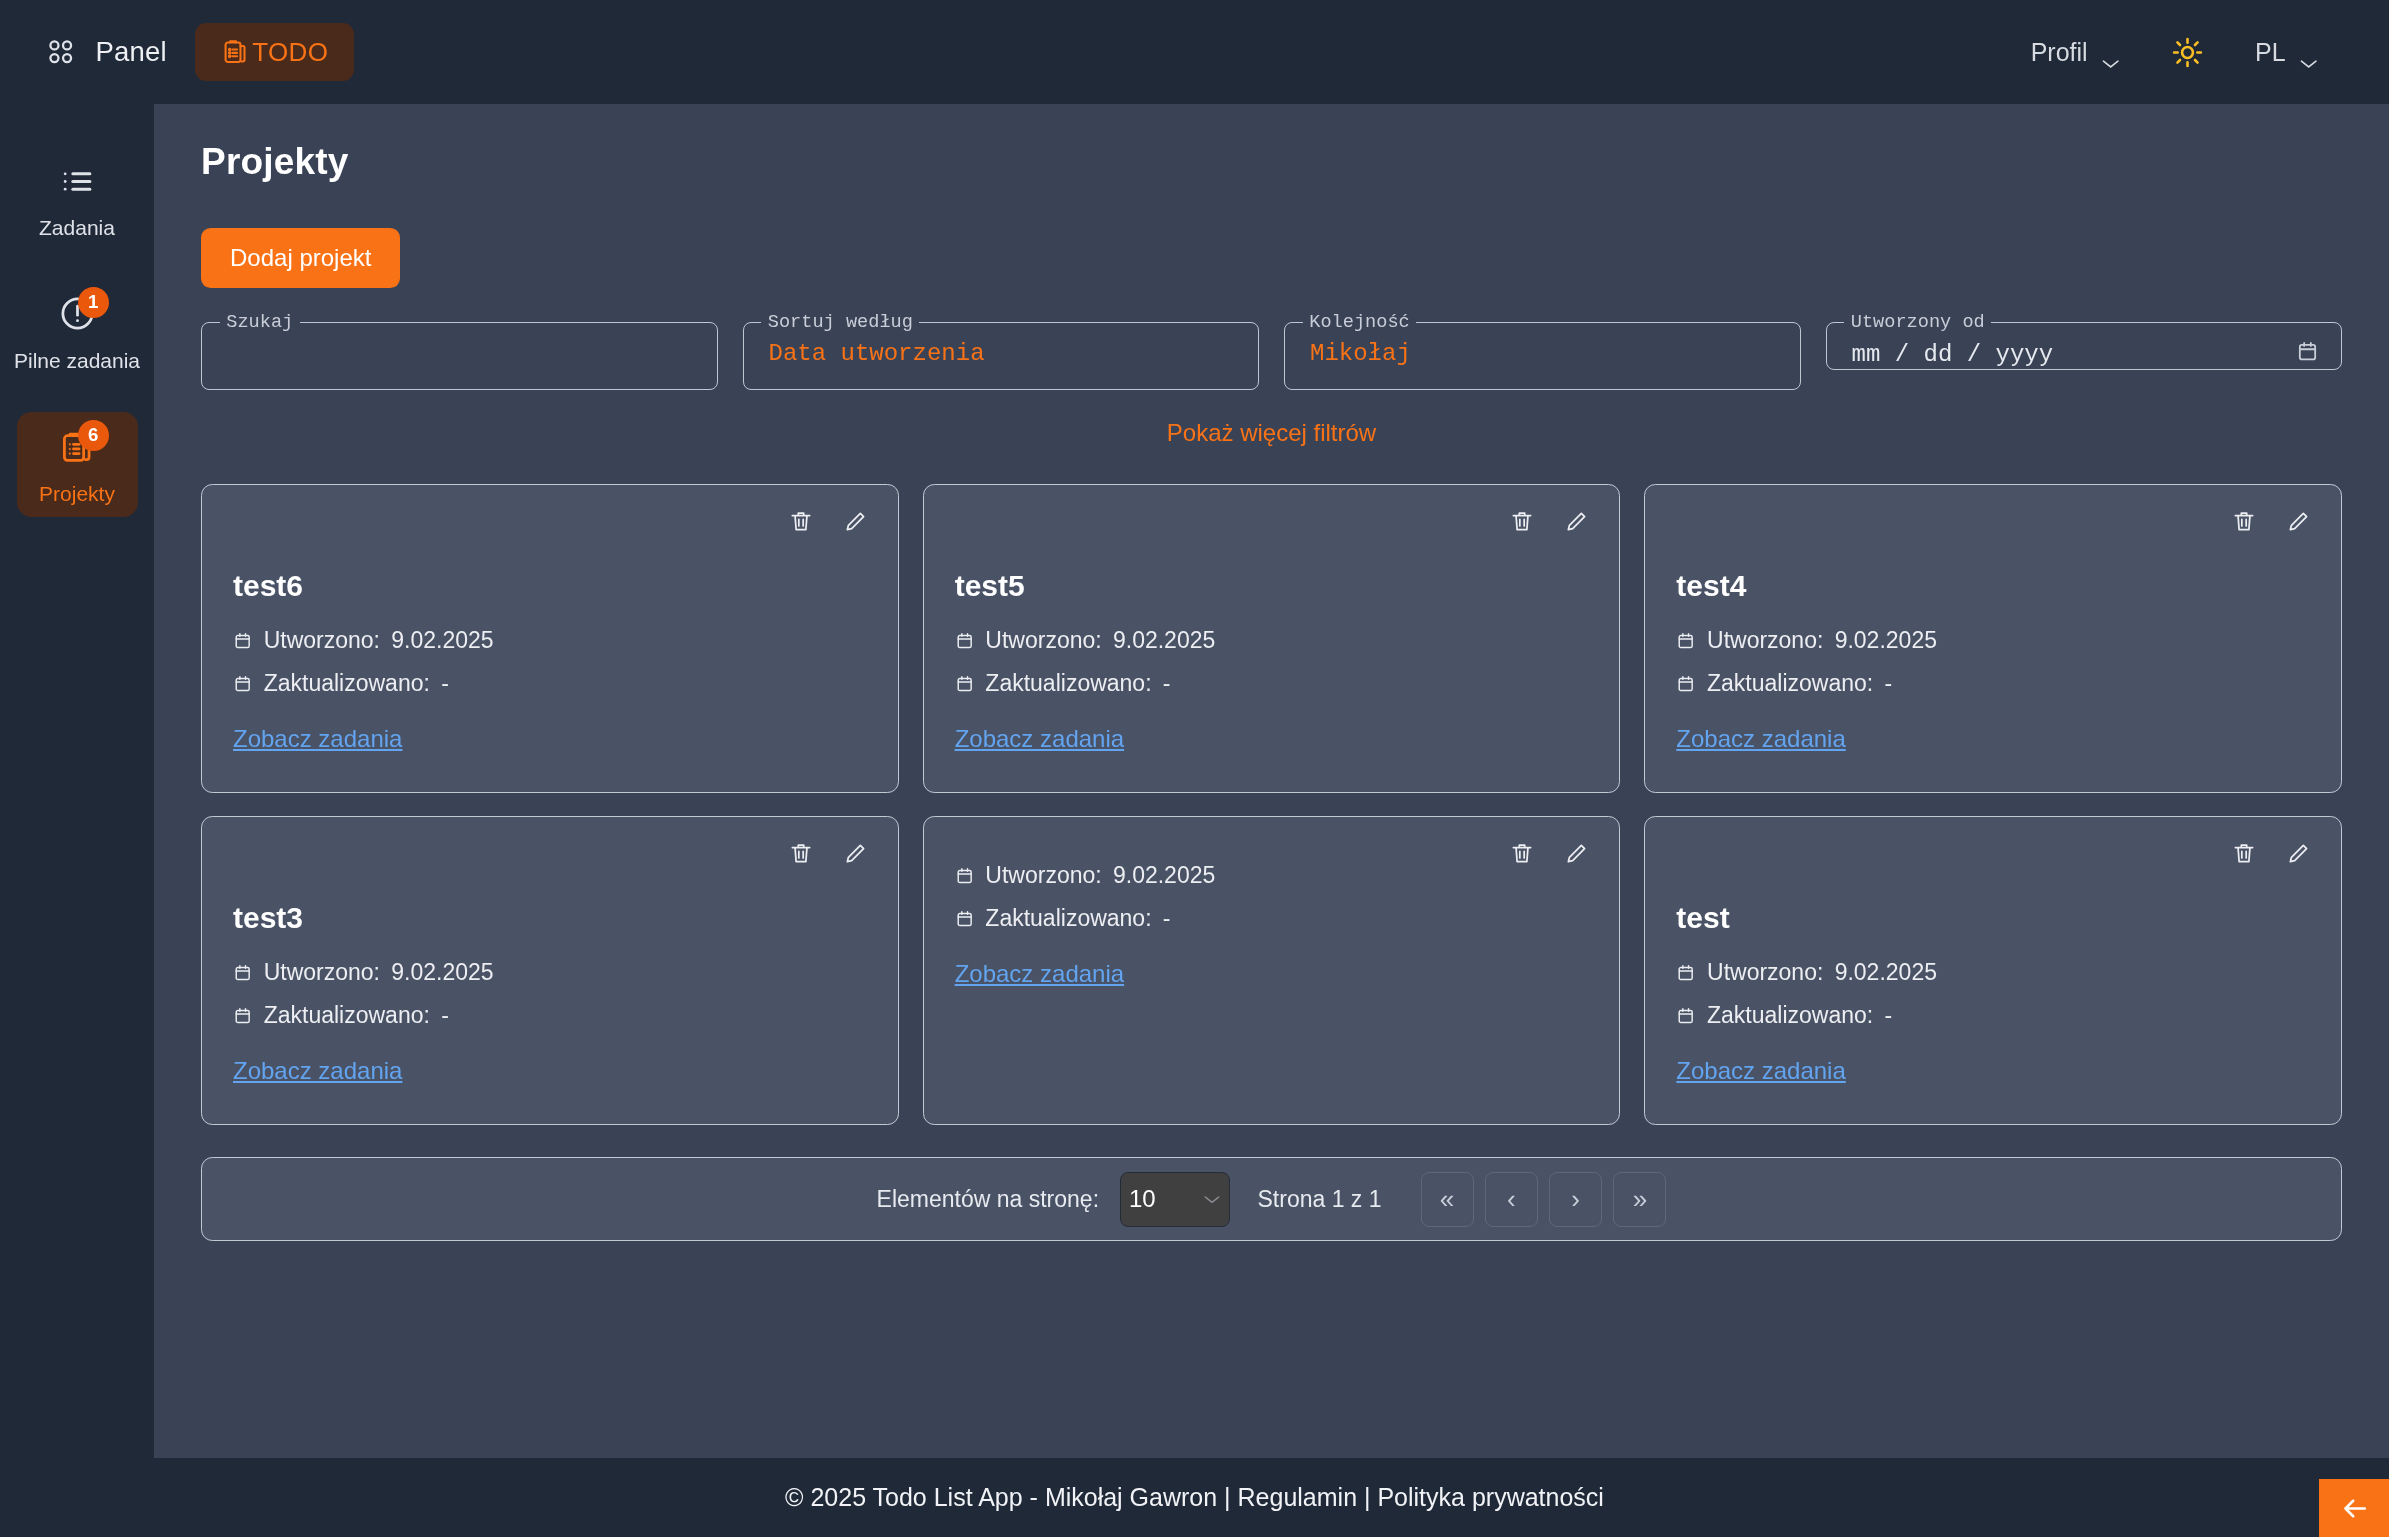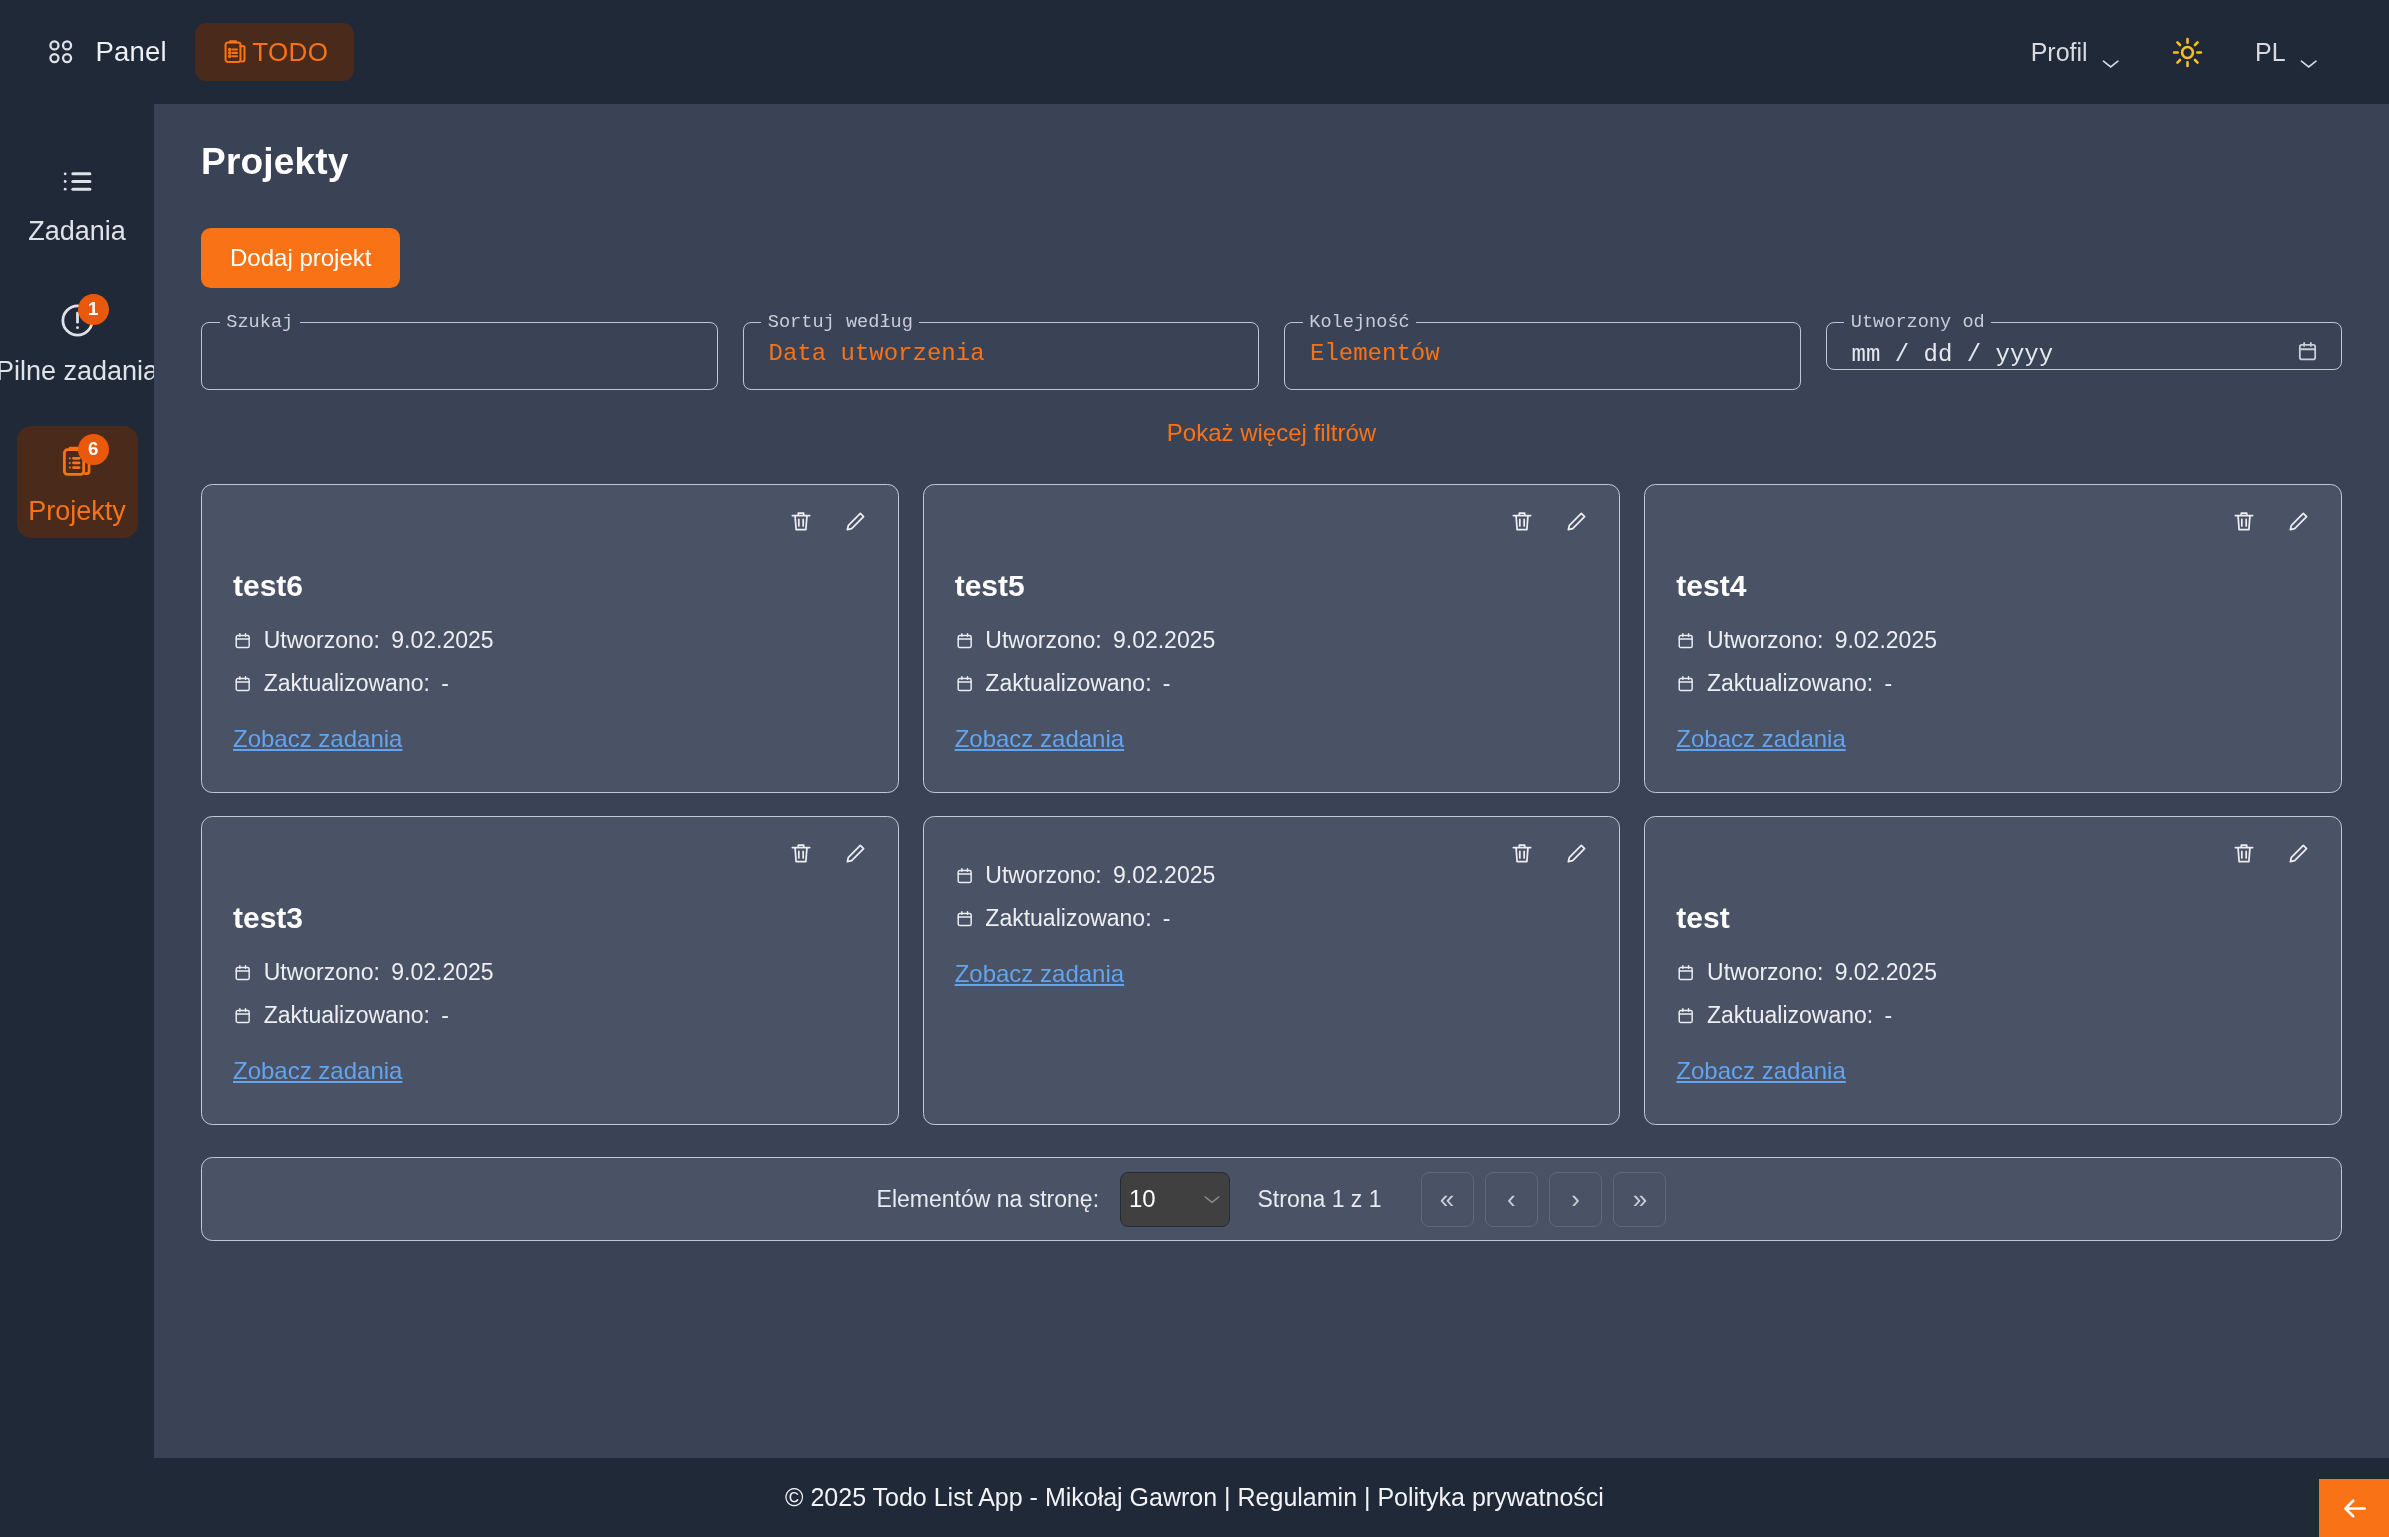--- a/index.html
+++ b/index.html
@@ -44,21 +44,21 @@
     background: #202938;
     padding-top: 42px;
     display: flex; flex-direction: column; align-items: center; gap: 27.5px;
   }
   .side-item {
     width: 121px; padding: 13px 3.2px 11.3px;
     border-radius: 14.6px;
     display: flex; flex-direction: column; align-items: center; gap: 13px;
     cursor: pointer; position: relative;
   }
-  .side-item .si-label { font-size: 27px; color: #dfe2e8; white-space: nowrap; }
+  .side-item .si-label { font-size: 21px; color: #dfe2e8; white-space: nowrap; }
   .side-item.active { background: #4a2a1a; }
   .side-item.active .si-label { color: #f97316; }
   .si-iconwrap { position: relative; width: 44px; height: 44px; display: flex; align-items: center; justify-content: center; }
   .badge {
     position: absolute; top: -4.9px; right: -9.7px;
     min-width: 31px; height: 31px; padding: 0 4.9px;
     border-radius: 15.4px; background: #ea580c;
     color: #fff; font-size: 18.6px; font-weight: 600;
     display: flex; align-items: center; justify-content: center;
   }
@@ -298,21 +298,21 @@
           <fieldset>
             <legend>Sortuj według</legend>
           </fieldset>
           <span class="value">Data utworzenia</span>
         </div>
 
         <div class="field">
           <fieldset>
             <legend>Kolejność</legend>
           </fieldset>
-          <span class="value">Elementów</span>
+          <span class="value">Mikołaj</span>
         </div>
 
         <div class="field small">
           <fieldset>
             <legend>Utworzony od</legend>
           </fieldset>
           <span class="value">mm / dd / yyyy</span>
           <span class="date-icon">
             <svg width="23" height="23" viewBox="0 0 24 24" fill="none" stroke="#c8cdd7" stroke-width="1.9" stroke-linecap="round">
               <rect x="4" y="5.5" width="16" height="15" rx="2"></rect>

